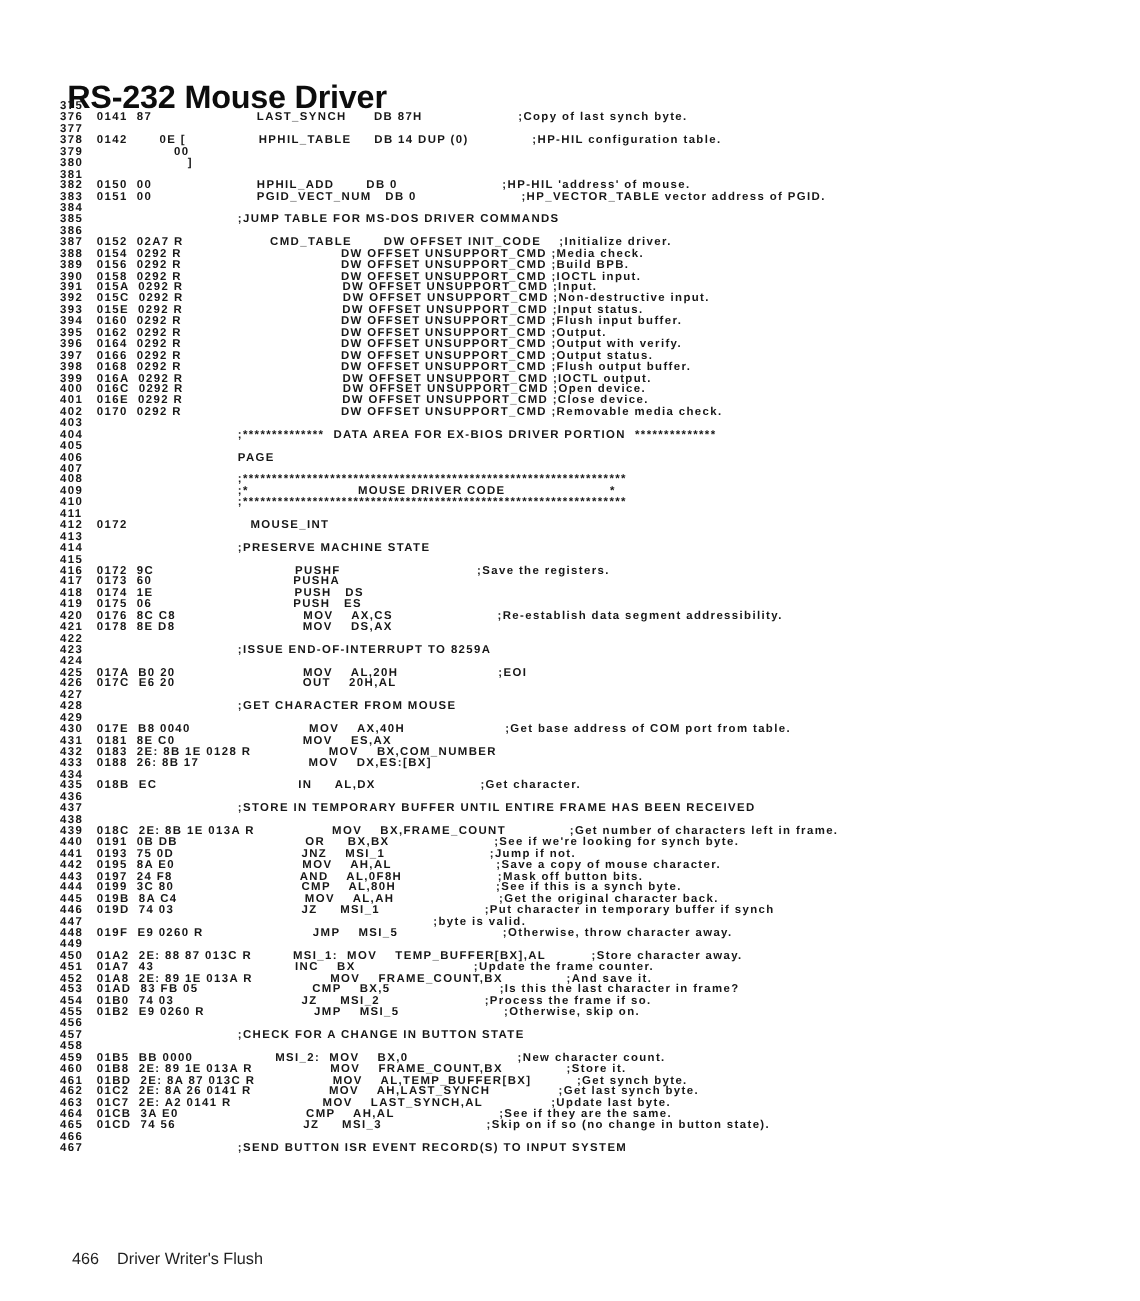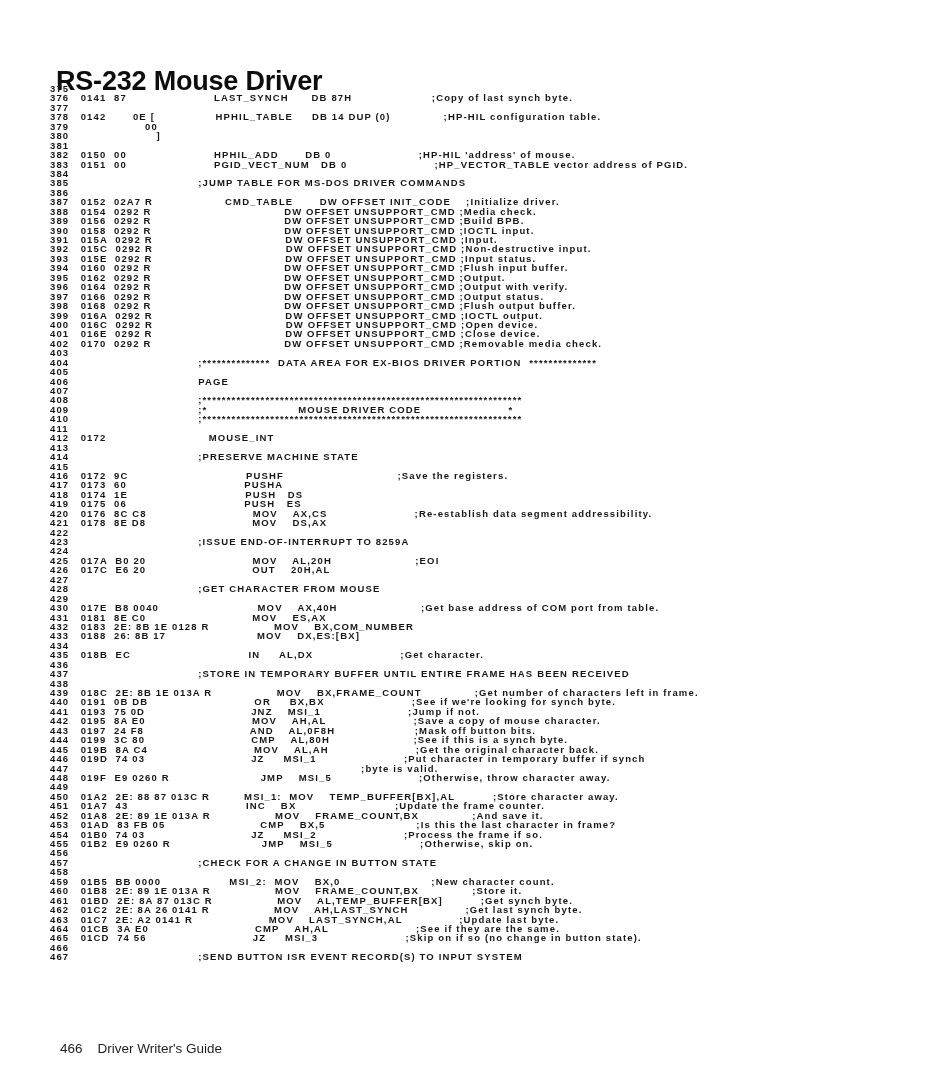--- a/index.html
+++ b/index.html
@@ -29,21 +29,21 @@
 </style>
 </head>
 <body>
 
 <div class="page">
   <h1 class="title">RS-232 Mouse Driver</h1>
 
   <div class="listing"><div>375</div><div>376   0141  87                       LAST_SYNCH      DB 87H                     ;Copy of last synch byte.</div><div>377</div><div>378   0142       0E [                HPHIL_TABLE     DB 14 DUP (0)              ;HP-HIL configuration table.</div><div>379                    00</div><div>380                       ]</div><div>381</div><div>382   0150  00                       HPHIL_ADD       DB 0                       ;HP-HIL 'address' of mouse.</div><div>383   0151  00                       PGID_VECT_NUM   DB 0                       ;HP_VECTOR_TABLE vector address of PGID.</div><div>384</div><div>385                                  ;JUMP TABLE FOR MS-DOS DRIVER COMMANDS</div><div>386</div><div>387   0152  02A7 R                   CMD_TABLE       DW OFFSET INIT_CODE    ;Initialize driver.</div><div>388   0154  0292 R                                   DW OFFSET UNSUPPORT_CMD ;Media check.</div><div>389   0156  0292 R                                   DW OFFSET UNSUPPORT_CMD ;Build BPB.</div><div>390   0158  0292 R                                   DW OFFSET UNSUPPORT_CMD ;IOCTL input.</div><div>391   015A  0292 R                                   DW OFFSET UNSUPPORT_CMD ;Input.</div><div>392   015C  0292 R                                   DW OFFSET UNSUPPORT_CMD ;Non-destructive input.</div><div>393   015E  0292 R                                   DW OFFSET UNSUPPORT_CMD ;Input status.</div><div>394   0160  0292 R                                   DW OFFSET UNSUPPORT_CMD ;Flush input buffer.</div><div>395   0162  0292 R                                   DW OFFSET UNSUPPORT_CMD ;Output.</div><div>396   0164  0292 R                                   DW OFFSET UNSUPPORT_CMD ;Output with verify.</div><div>397   0166  0292 R                                   DW OFFSET UNSUPPORT_CMD ;Output status.</div><div>398   0168  0292 R                                   DW OFFSET UNSUPPORT_CMD ;Flush output buffer.</div><div>399   016A  0292 R                                   DW OFFSET UNSUPPORT_CMD ;IOCTL output.</div><div>400   016C  0292 R                                   DW OFFSET UNSUPPORT_CMD ;Open device.</div><div>401   016E  0292 R                                   DW OFFSET UNSUPPORT_CMD ;Close device.</div><div>402   0170  0292 R                                   DW OFFSET UNSUPPORT_CMD ;Removable media check.</div><div>403</div><div>404                                  ;**************  DATA AREA FOR EX-BIOS DRIVER PORTION  **************</div><div>405</div><div>406                                  PAGE</div><div>407</div><div>408                                  ;******************************************************************</div><div>409                                  ;*                        MOUSE DRIVER CODE                       *</div><div>410                                  ;******************************************************************</div><div>411</div><div>412   0172                           MOUSE_INT</div><div>413</div><div>414                                  ;PRESERVE MACHINE STATE</div><div>415</div><div>416   0172  9C                               PUSHF                              ;Save the registers.</div><div>417   0173  60                               PUSHA</div><div>418   0174  1E                               PUSH   DS</div><div>419   0175  06                               PUSH   ES</div><div>420   0176  8C C8                            MOV    AX,CS                       ;Re-establish data segment addressibility.</div><div>421   0178  8E D8                            MOV    DS,AX</div><div>422</div><div>423                                  ;ISSUE END-OF-INTERRUPT TO 8259A</div><div>424</div><div>425   017A  B0 20                            MOV    AL,20H                      ;EOI</div><div>426   017C  E6 20                            OUT    20H,AL</div><div>427</div><div>428                                  ;GET CHARACTER FROM MOUSE</div><div>429</div><div>430   017E  B8 0040                          MOV    AX,40H                      ;Get base address of COM port from table.</div><div>431   0181  8E C0                            MOV    ES,AX</div><div>432   0183  2E: 8B 1E 0128 R                 MOV    BX,COM_NUMBER</div><div>433   0188  26: 8B 17                        MOV    DX,ES:[BX]</div><div>434</div><div>435   018B  EC                               IN     AL,DX                       ;Get character.</div><div>436</div><div>437                                  ;STORE IN TEMPORARY BUFFER UNTIL ENTIRE FRAME HAS BEEN RECEIVED</div><div>438</div><div>439   018C  2E: 8B 1E 013A R                 MOV    BX,FRAME_COUNT              ;Get number of characters left in frame.</div><div>440   0191  0B DB                            OR     BX,BX                       ;See if we're looking for synch byte.</div><div>441   0193  75 0D                            JNZ    MSI_1                       ;Jump if not.</div><div>442   0195  8A E0                            MOV    AH,AL                       ;Save a copy of mouse character.</div><div>443   0197  24 F8                            AND    AL,0F8H                     ;Mask off button bits.</div><div>444   0199  3C 80                            CMP    AL,80H                      ;See if this is a synch byte.</div><div>445   019B  8A C4                            MOV    AL,AH                       ;Get the original character back.</div><div>446   019D  74 03                            JZ     MSI_1                       ;Put character in temporary buffer if synch</div><div>447                                                                             ;byte is valid.</div><div>448   019F  E9 0260 R                        JMP    MSI_5                       ;Otherwise, throw character away.</div><div>449</div><div>450   01A2  2E: 88 87 013C R         MSI_1:  MOV    TEMP_BUFFER[BX],AL          ;Store character away.</div><div>451   01A7  43                               INC    BX                          ;Update the frame counter.</div><div>452   01A8  2E: 89 1E 013A R                 MOV    FRAME_COUNT,BX              ;And save it.</div><div>453   01AD  83 FB 05                         CMP    BX,5                        ;Is this the last character in frame?</div><div>454   01B0  74 03                            JZ     MSI_2                       ;Process the frame if so.</div><div>455   01B2  E9 0260 R                        JMP    MSI_5                       ;Otherwise, skip on.</div><div>456</div><div>457                                  ;CHECK FOR A CHANGE IN BUTTON STATE</div><div>458</div><div>459   01B5  BB 0000                  MSI_2:  MOV    BX,0                        ;New character count.</div><div>460   01B8  2E: 89 1E 013A R                 MOV    FRAME_COUNT,BX              ;Store it.</div><div>461   01BD  2E: 8A 87 013C R                 MOV    AL,TEMP_BUFFER[BX]          ;Get synch byte.</div><div>462   01C2  2E: 8A 26 0141 R                 MOV    AH,LAST_SYNCH               ;Get last synch byte.</div><div>463   01C7  2E: A2 0141 R                    MOV    LAST_SYNCH,AL               ;Update last byte.</div><div>464   01CB  3A E0                            CMP    AH,AL                       ;See if they are the same.</div><div>465   01CD  74 56                            JZ     MSI_3                       ;Skip on if so (no change in button state).</div><div>466</div><div>467                                  ;SEND BUTTON ISR EVENT RECORD(S) TO INPUT SYSTEM</div></div>
 
   <div class="footer">
-    <span class="num">466</span><span>Driver Writer's Guide</span>
+    <span class="num">466</span><span>Driver Writer's Flush</span>
   </div>
 <div class="scan-mark" style="left: 901px; top: 164px; width: 33px; height: 25px; transform: rotate(0deg);">
       <svg viewBox="0 0 40 32" width="100%" height="100%" preserveAspectRatio="none">
         <path d="M1 17 C7 6 20 0 30 5 C37 9 39 17 36 26 C33 17 24 11 14 12 C9 13 4 14 1 17 Z" fill="#0a0a0a"></path>
       </svg>
     </div>
     <div class="scan-mark" style="left: 900px; top: 525px; width: 33px; height: 26px; transform: rotate(4deg);">
       <svg viewBox="0 0 40 32" width="100%" height="100%" preserveAspectRatio="none">
         <path d="M1 17 C7 6 20 0 30 5 C37 9 39 17 36 26 C33 17 24 11 14 12 C9 13 4 14 1 17 Z" fill="#0a0a0a"></path>
       </svg>

